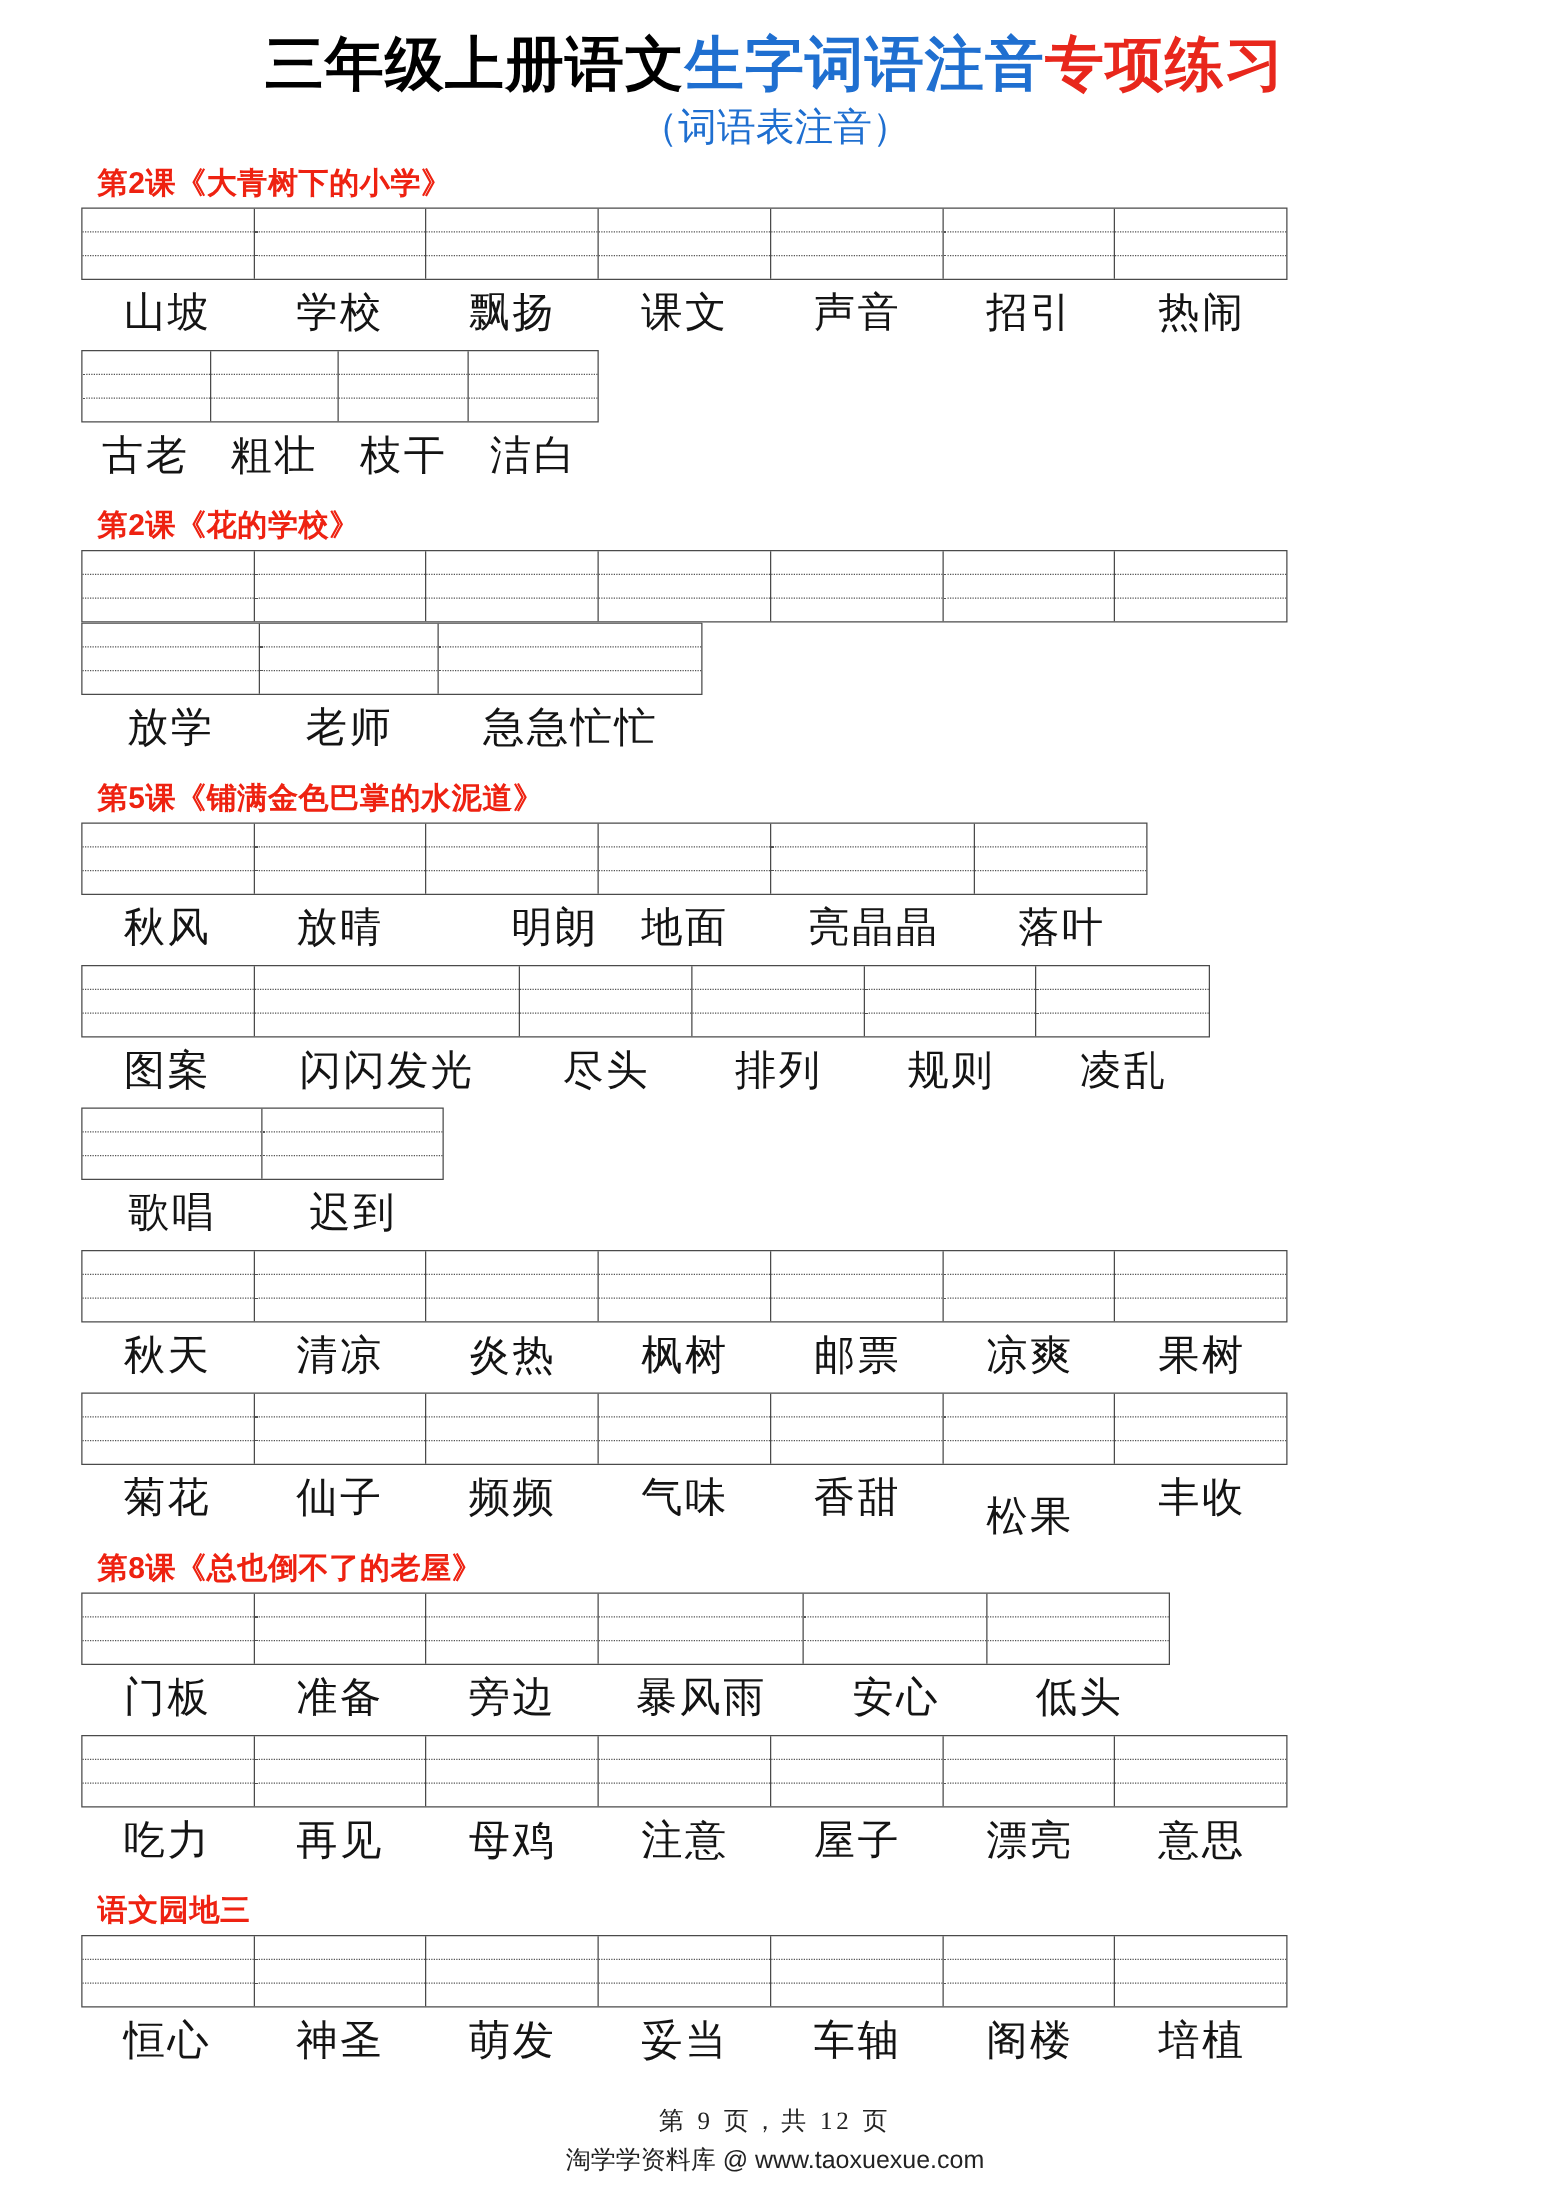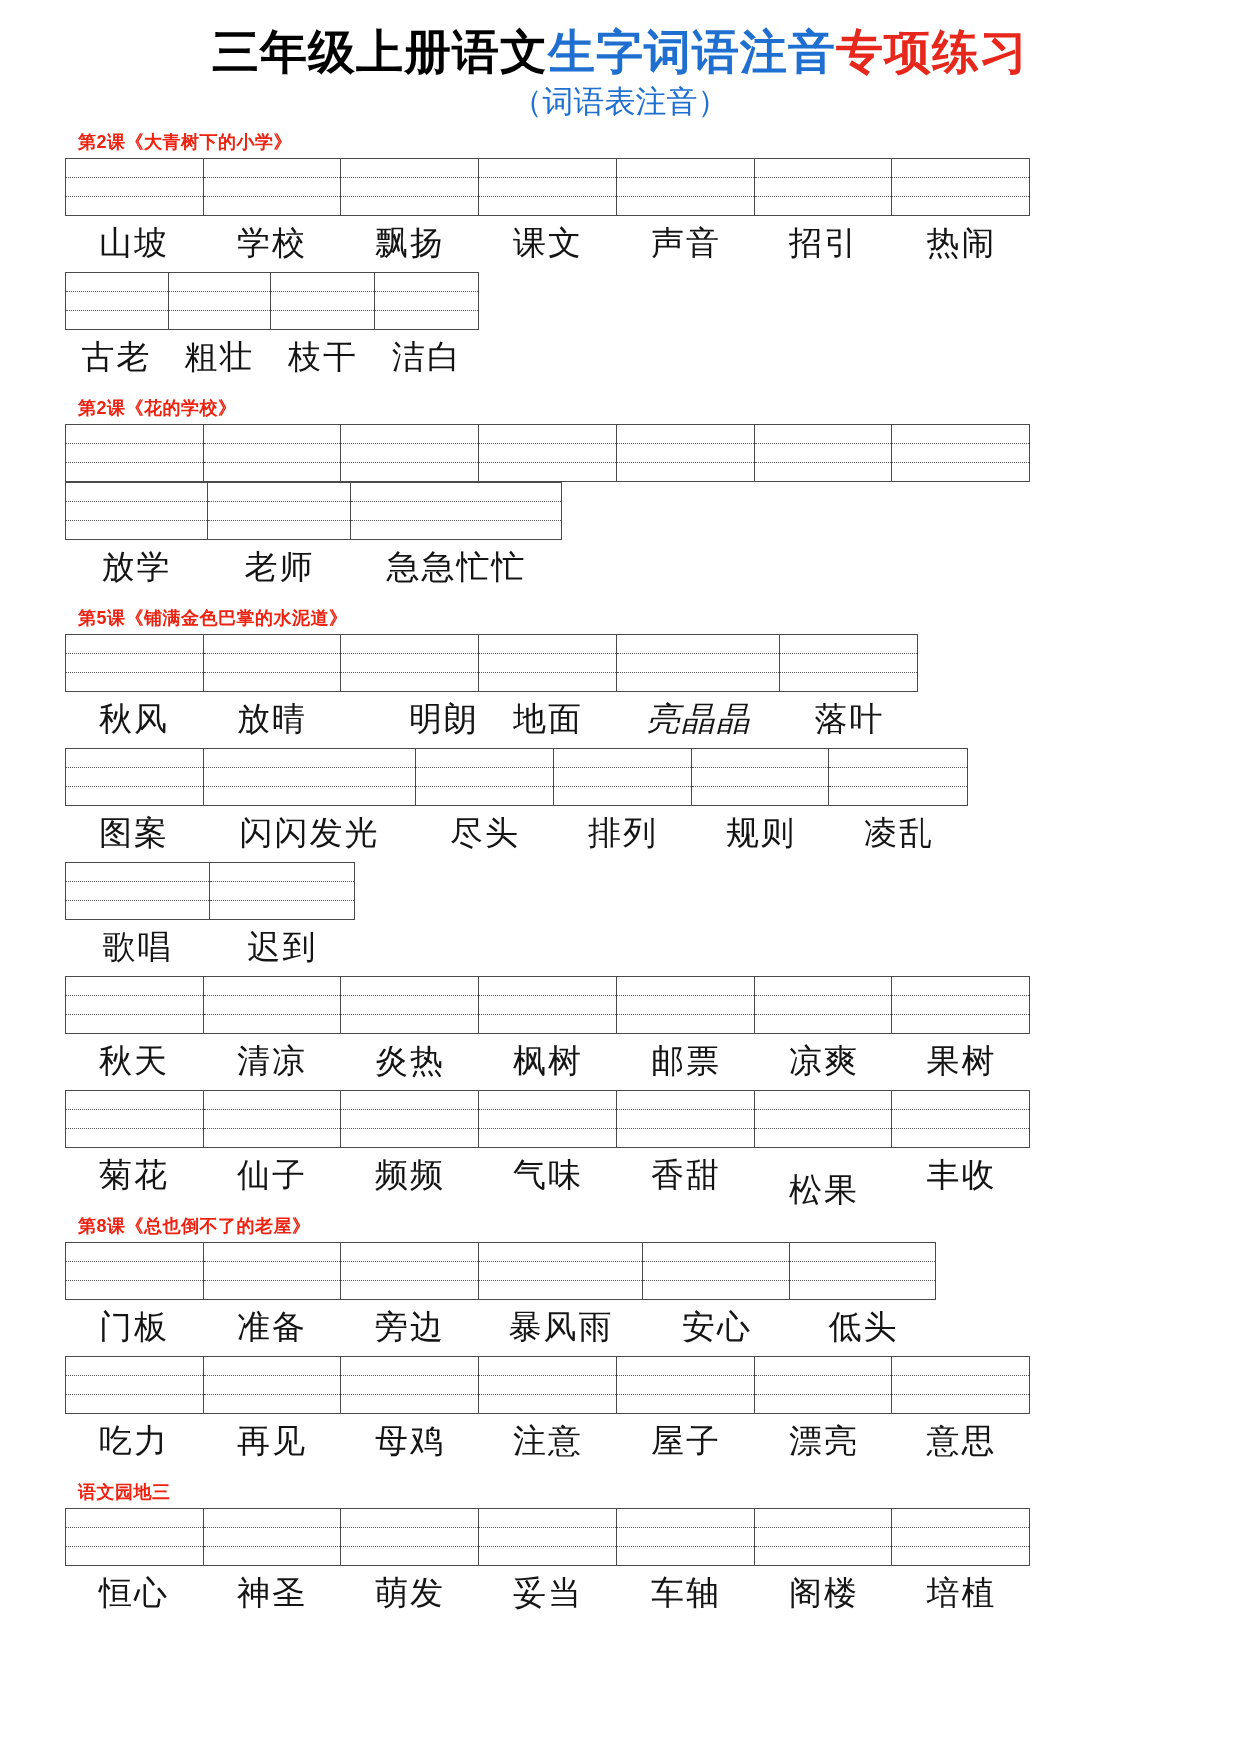--- a/index.html
+++ b/index.html
@@ -22,21 +22,21 @@
   .t-blue  { color:#1f6fd0; }
   .t-red   { color:#e8271c; }
   .subtitle {
     font-size:31px; color:#1f6fd0; margin-top:4px; line-height:1.2;
   }
 
   
   .sheet { padding:0 0 0 0; }
   .section { margin:0; }
   .sec-title {
-    color:#ee2211; font-weight:bold; font-size:18px;
+    color:#ee2211; font-weight:bold; font-size:24px;
     font-family:"Liberation Sans","DejaVu Sans",sans-serif;
     margin:10px 0 4px 78px;
     letter-spacing:0.5px;
   }
 
   
   .grid-row { margin:0 0 0 65px; }
   .grid {
     display:flex;
     border:1.4px solid #4a4a4a;
@@ -172,21 +172,21 @@
             <div class="cell" style="width: 138px;"></div>
             <div class="cell" style="width: 164px;"></div>
             <div class="cell" style="width: 137px;"></div>
           </div>
         </div>
         <div class="word-row">
           <div class="word" style="width: 138px; font-family: Liberation Serif, serif;">秋风</div>
           <div class="word" style="width: 138px;">放晴</div>
           <div class="word" style="width: 138px; text-align: right;">明朗</div>
           <div class="word" style="width: 138px;">地面</div>
-          <div class="word" style="width: 164px; font-style: italic;">亮晶晶</div>
+          <div class="word" style="width: 164px;">亮晶晶</div>
           <div class="word" style="width: 137px;">落叶</div>
         </div>
         <div class="grid-row">
           <div class="grid" style="width: 903px;">
             <div class="cell" style="width: 138px;"></div>
             <div class="cell" style="width: 213px;"></div>
             <div class="cell" style="width: 138px;"></div>
             <div class="cell" style="width: 138px;"></div>
             <div class="cell" style="width: 138px;"></div>
             <div class="cell" style="width: 138px;"></div>
@@ -312,14 +312,18 @@
           <div class="word" style="width: 138px;">神圣</div>
           <div class="word" style="width: 138px;">萌发</div>
           <div class="word" style="width: 138px;">妥当</div>
           <div class="word" style="width: 138px;">车轴</div>
           <div class="word" style="width: 138px;">阁楼</div>
           <div class="word" style="width: 137px;">培植</div>
         </div>
       </div>
     </div>
 
+  <div class="footer">
+    <div class="page-num">第 9 页，共 12 页</div>
+    <div class="site">淘学学资料库 @ www.taoxuexue.com</div>
+  </div>
 
 </div>
 
 </body></html>

